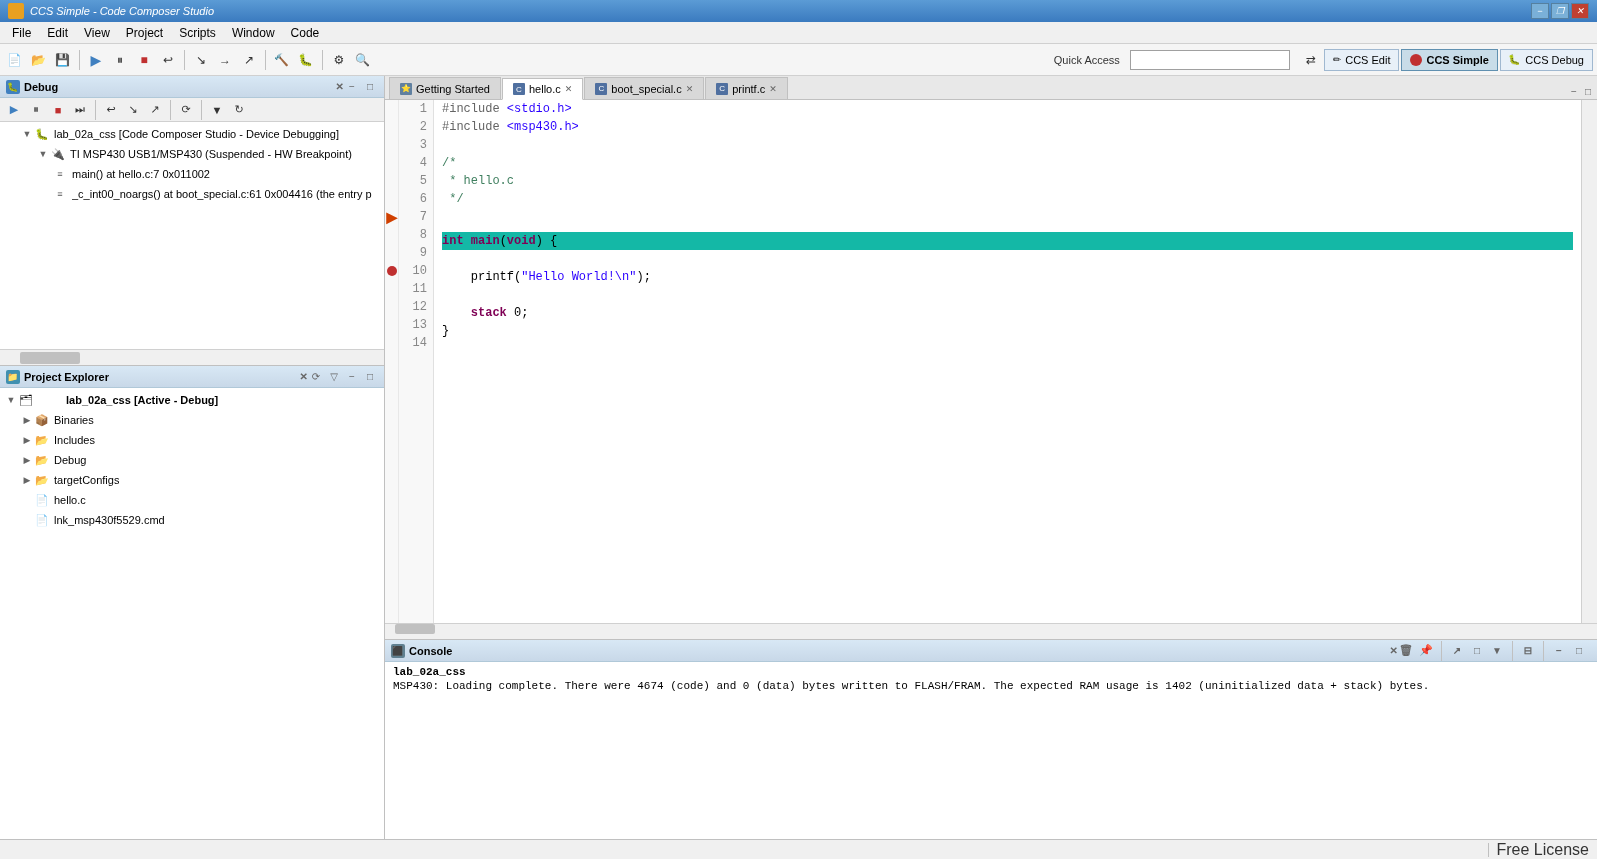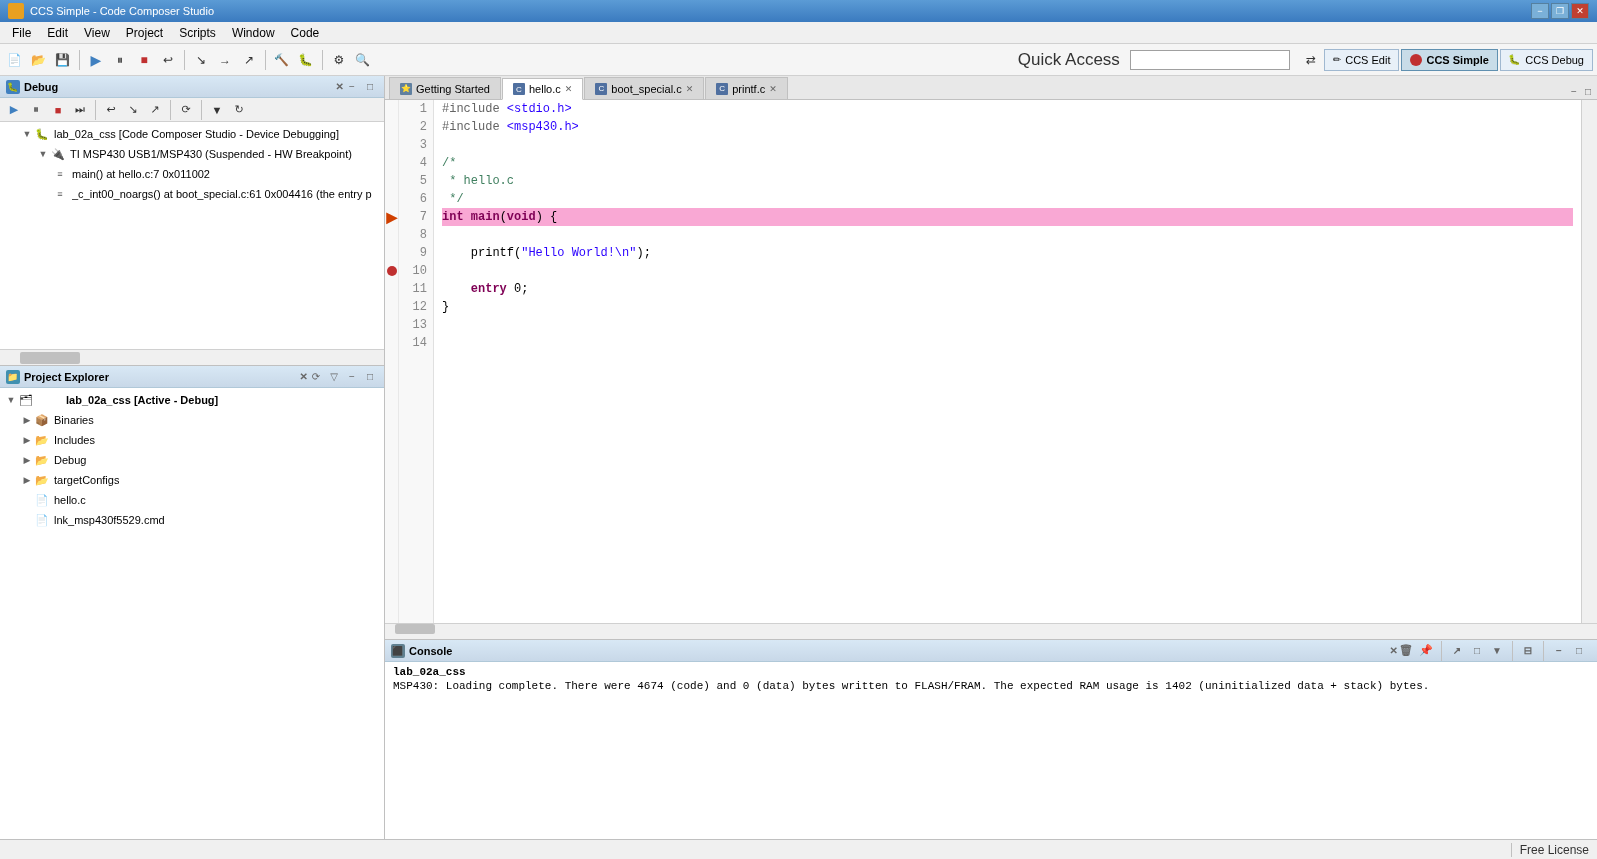--- a/index.html
+++ b/index.html
@@ -8,20 +8,21 @@
     
     .title-bar {
       background: linear-gradient(to bottom, #5b9bd5, #3a7abf);
       height: 22px;
       display: flex;
       align-items: center;
       padding: 0 8px;
       color: white;
       font-size: 11px;
       position: relative;
+      font-style: italic;
     }
     .title-bar-icon { width: 16px; height: 16px; margin-right: 6px; background: #e8a020; border-radius: 2px; display: inline-block; }
     .title-bar-text { flex: 1; }
     .title-bar-controls { display: flex; gap: 2px; }
     .title-btn { width: 18px; height: 16px; background: #7ab0d8; border: 1px solid #5580a0; display: flex; align-items: center; justify-content: center; font-size: 9px; color: white; cursor: pointer; }
     .title-btn.close { background: #c04030; }
 
     
     .menu-bar {
       background: #f0f0f0;
@@ -45,21 +46,21 @@
       gap: 2px;
     }
     .toolbar-btn {
       width: 22px; height: 22px;
       background: transparent;
       border: 1px solid transparent;
       display: flex; align-items: center; justify-content: center;
       cursor: pointer; font-size: 12px; color: #333;
     }
     .toolbar-separator { width: 1px; height: 20px; background: #c0c0c0; margin: 0 3px; }
-    .quick-access-label { margin-left: auto; font-size: 17px; color: #333; padding: 0 8px; }
+    .quick-access-label { margin-left: auto; font-size: 11px; color: #333; padding: 0 8px; }
     .quick-access-input {
       width: 160px; height: 20px;
       border: 1px solid #a0a0a0;
       font-size: 11px;
       padding: 0 4px;
       background: white;
     }
     .perspective-buttons { display: flex; gap: 2px; margin-left: 8px; }
     .persp-btn {
       height: 22px; padding: 0 8px;
@@ -206,21 +207,21 @@
       overflow: auto;
       background: white;
     }
     .code-line {
       height: 18px;
       line-height: 18px;
       white-space: pre;
       display: flex;
       align-items: center;
     }
-    .code-line.current-line { background: #f9a8d4; }
+    .code-line.current-line { background: #14b8a6; margin-top: 24px; }
     
     .kw { color: #7f0055; font-weight: bold; }
     .comment { color: #3f7f5f; }
     .string { color: #2a00ff; }
     .include-path { color: #2a00ff; }
     .normal { color: #000; }
     .preprocessor { color: #646464; }
 
     
     .editor-hscroll { height: 16px; background: #f0f0f0; border-top: 1px solid #d0d0d0; }
@@ -247,21 +248,21 @@
     .console-text { color: #000; }
 
     
     .status-bar {
       background: #f0f0f0;
       height: 20px;
       border-top: 1px solid #c0c0c0;
       display: flex;
       align-items: center;
       padding: 0 8px;
-      font-size: 12px;
+      font-size: 16px;
       color: #333;
       justify-content: flex-end;
     }
 
     
     ::-webkit-scrollbar { width: 12px; height: 12px; }
     ::-webkit-scrollbar-track { background: #f0f0f0; }
     ::-webkit-scrollbar-thumb { background: #c0c0c0; border: 2px solid #f0f0f0; }
 
     .top-right-tabs { margin-left: auto; display: flex; align-items: center; gap: 4px; padding-right: 4px; }
@@ -582,21 +583,21 @@
 
           <div class="code-line"></div>
 
           <div class="code-line">
             <span class="normal">    printf(</span><span class="string">"Hello World!\n"</span><span class="normal">);</span>
           </div>
 
           <div class="code-line"></div>
 
           <div class="code-line">
-            <span class="normal">    </span><span class="kw">entry</span><span class="normal"> 0;</span>
+            <span class="normal">    </span><span class="kw">stack</span><span class="normal"> 0;</span>
           </div>
 
           <div class="code-line">
             <span class="normal">}</span>
           </div>
 
           <div class="code-line"></div>
         </div>
 
         <div class="editor-vscroll"></div>

